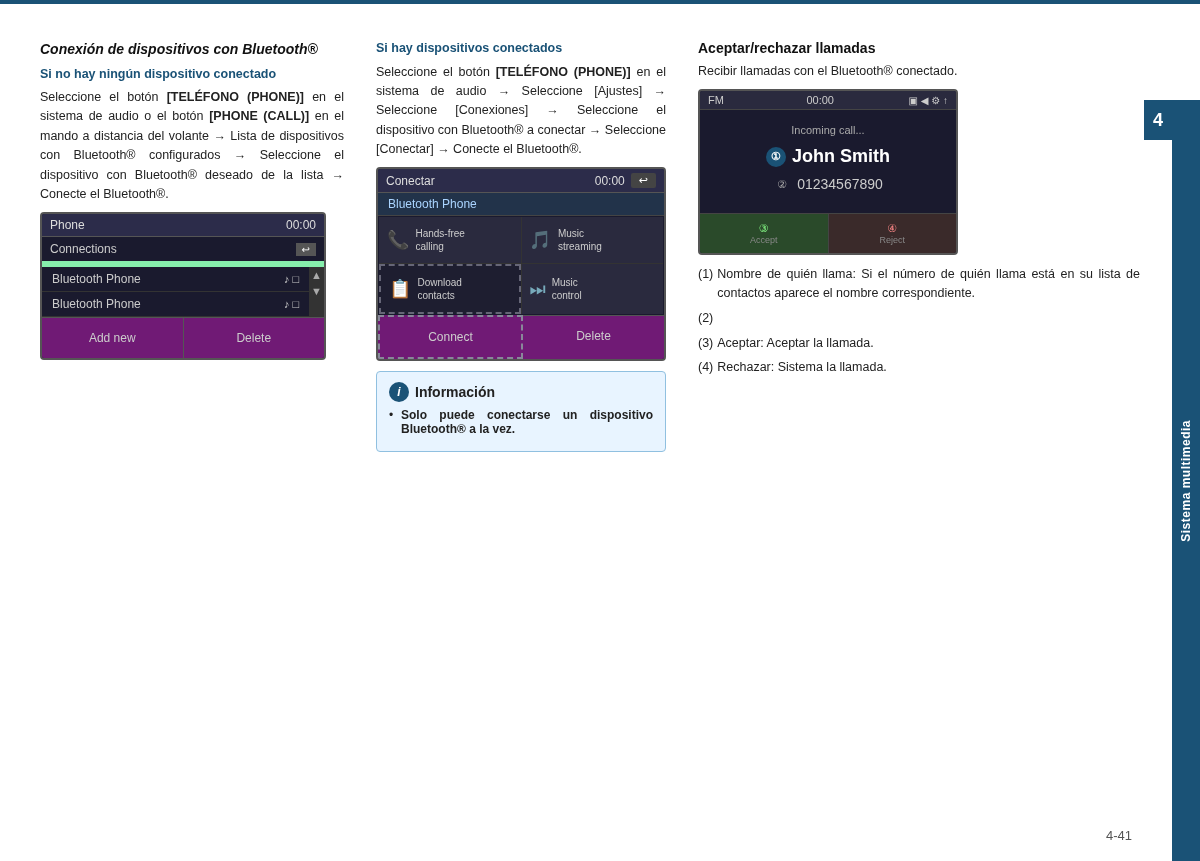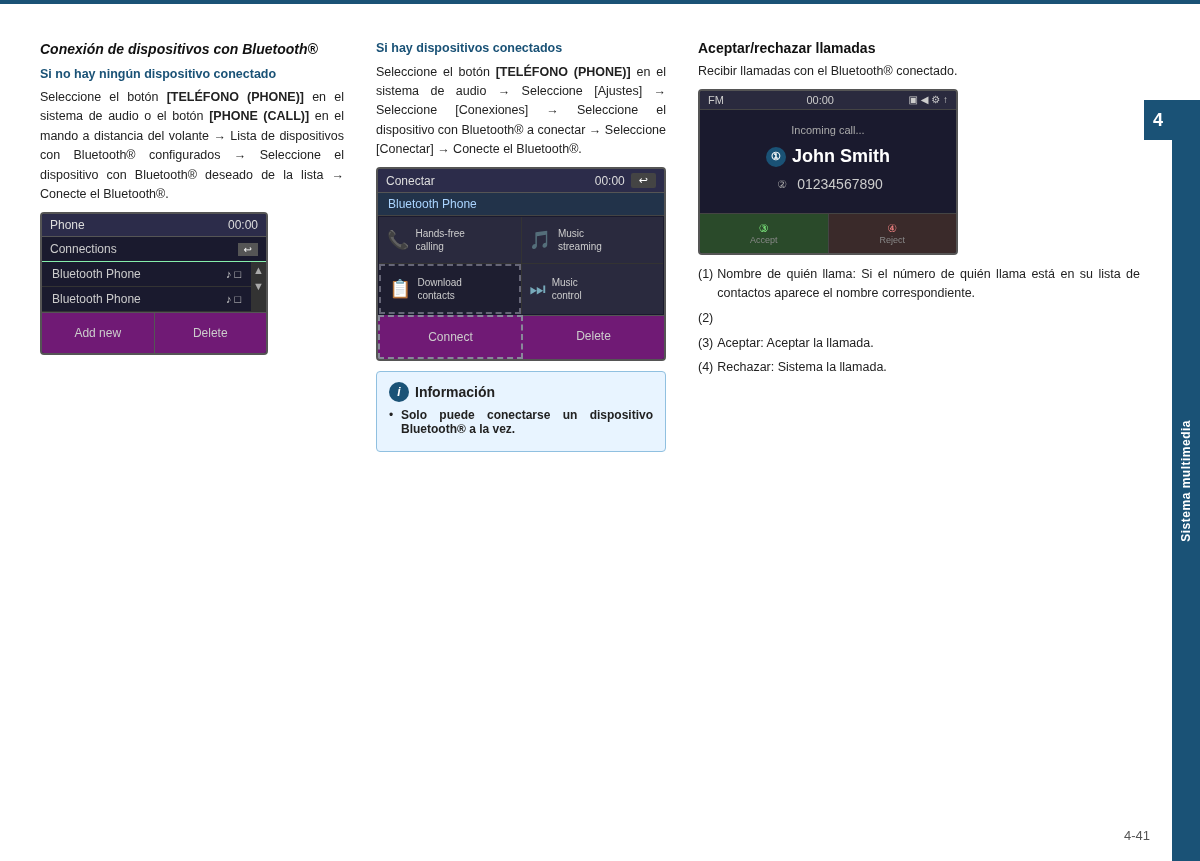--- a/index.html
+++ b/index.html
@@ -60,21 +60,21 @@
       font-weight: bold;
       display: flex;
       align-items: center;
       justify-content: center;
     }
 
     
     .page-number {
       position: absolute;
       bottom: 18px;
-      right: 50px;
+      right: 68px;
       font-size: 13px;
       color: #555;
     }
 
     
     .content {
       position: absolute;
       top: 30px;
       left: 40px;
       right: 60px;
@@ -163,28 +163,28 @@
       border: none;
       padding: 1px 8px;
       font-size: 11px;
       cursor: pointer;
       border-radius: 2px;
       margin-left: 6px;
     }
 
     
     .phone-screen {
-      width: 228px;
+      width: 286px;
     }
 
     .connections-row {
       display: flex;
       align-items: center;
       padding: 5px 8px;
-      border-bottom: 1px solid #86efac;
+      border-bottom: 6px solid #86efac;
       font-size: 12px;
       color: #ccc;
     }
 
     .connections-row span { flex: 1; }
     .connections-back {
       background: #555;
       color: white;
       border: none;
       padding: 1px 6px;
@@ -289,21 +289,21 @@
     }
 
     
     .incoming-screen {
       width: 260px;
       background: #1a1a2e;
     }
 
     .fm-bar {
       display: flex;
-      align-items: flex-start;
+      align-items: flex-end;
       padding: 3px 8px;
       background: #2a2a3e;
       font-size: 11px;
       color: #ccc;
       border-bottom: 1px solid #444;
     }
 
     .fm-title { margin-right: 8px; }
     .fm-time { flex: 1; text-align: center; }
     .fm-icons { font-size: 10px; }

